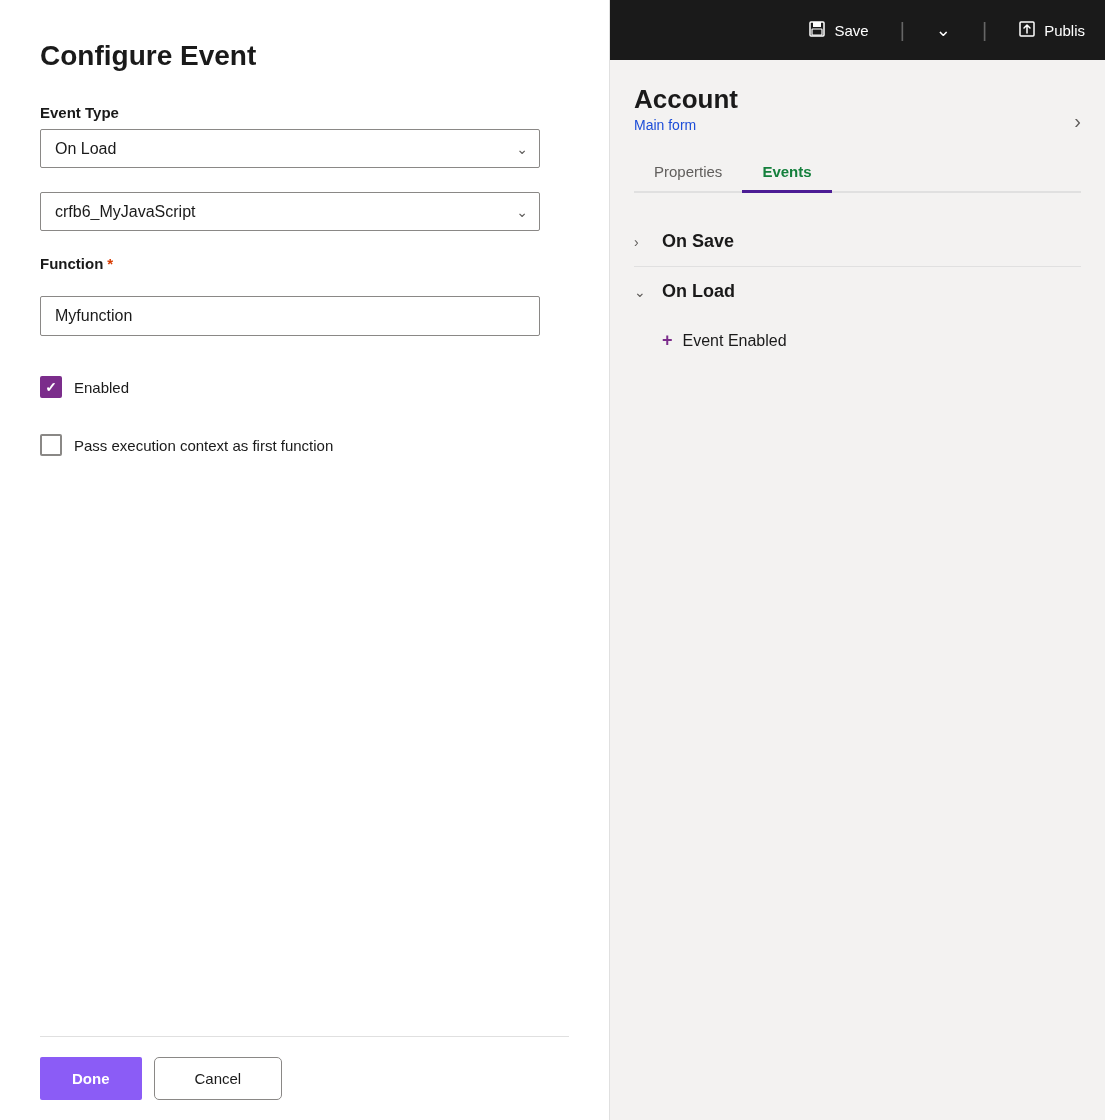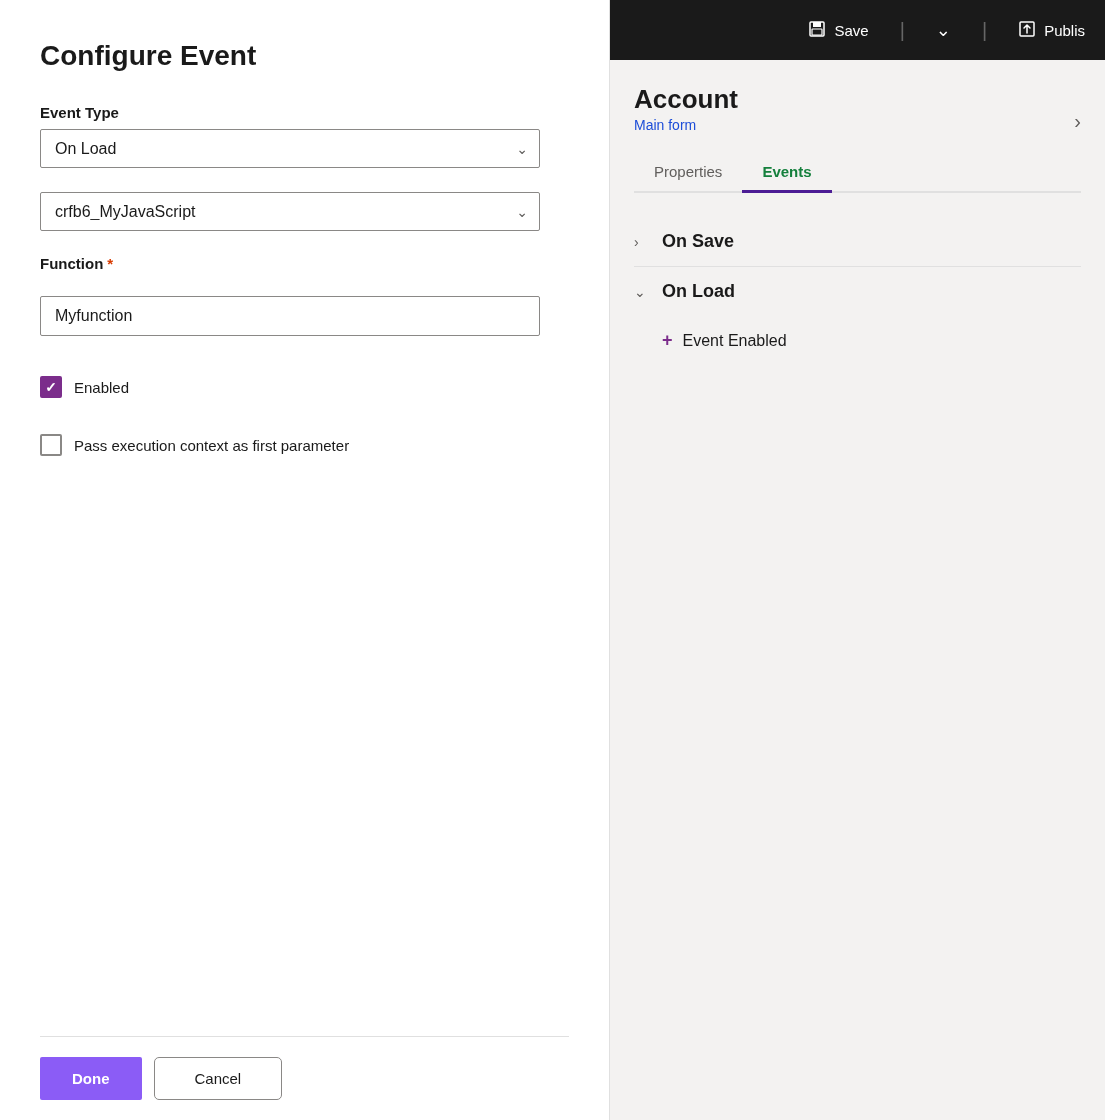--- a/index.html
+++ b/index.html
@@ -342,21 +342,21 @@
     <input type="text" class="text-input" value="Myfunction" style="">
   </div>
 
   <div class="checkbox-row">
     <div class="checkbox-custom checked"></div>
     <span class="checkbox-label">Enabled</span>
   </div>
 
   <div class="checkbox-row">
     <div class="checkbox-custom"></div>
-    <span class="checkbox-label">Pass execution context as first parameter</span>
+    <span class="checkbox-label">Pass execution context as first function</span>
   </div>
 
 
   <div class="dialog-footer">
     <button class="btn-done">Done</button>
     <button class="btn-cancel">Cancel</button>
   </div>
 </div>
 
 <div class="right-panel">

